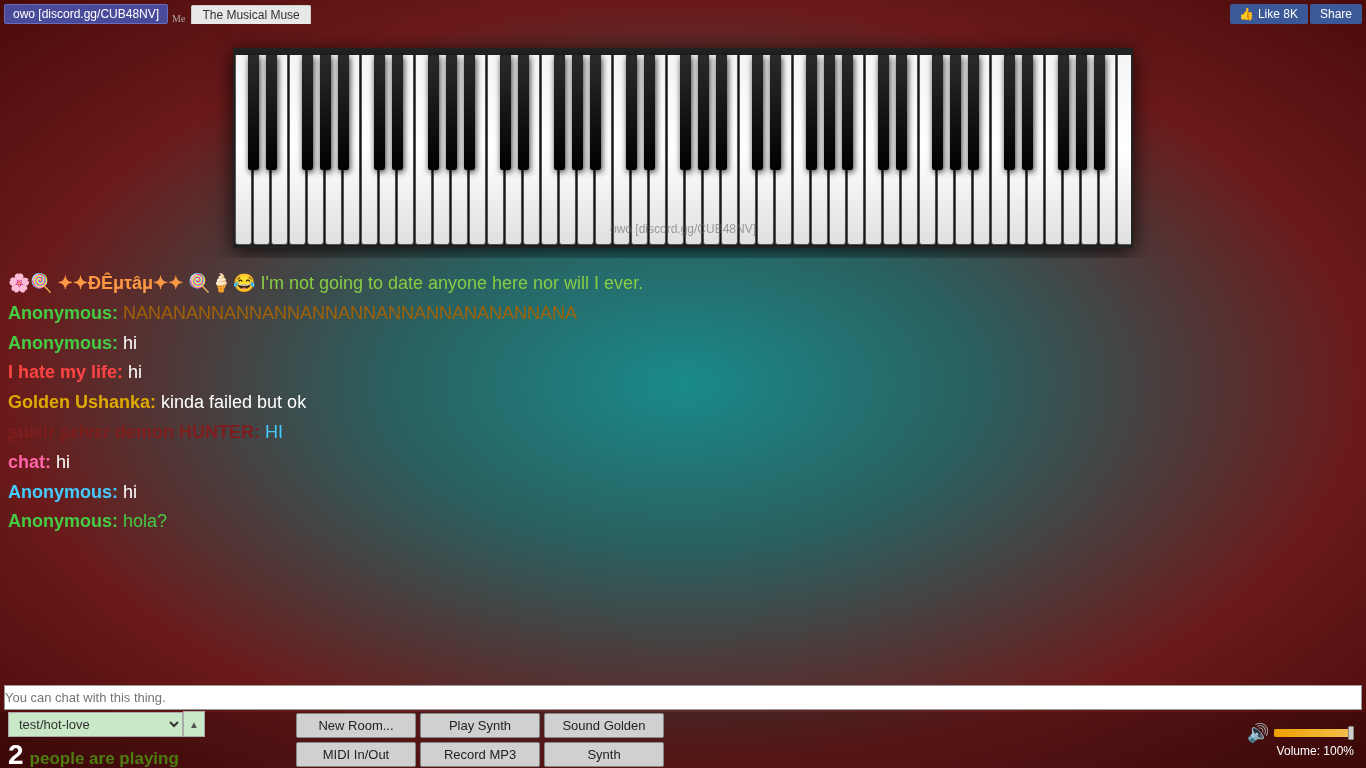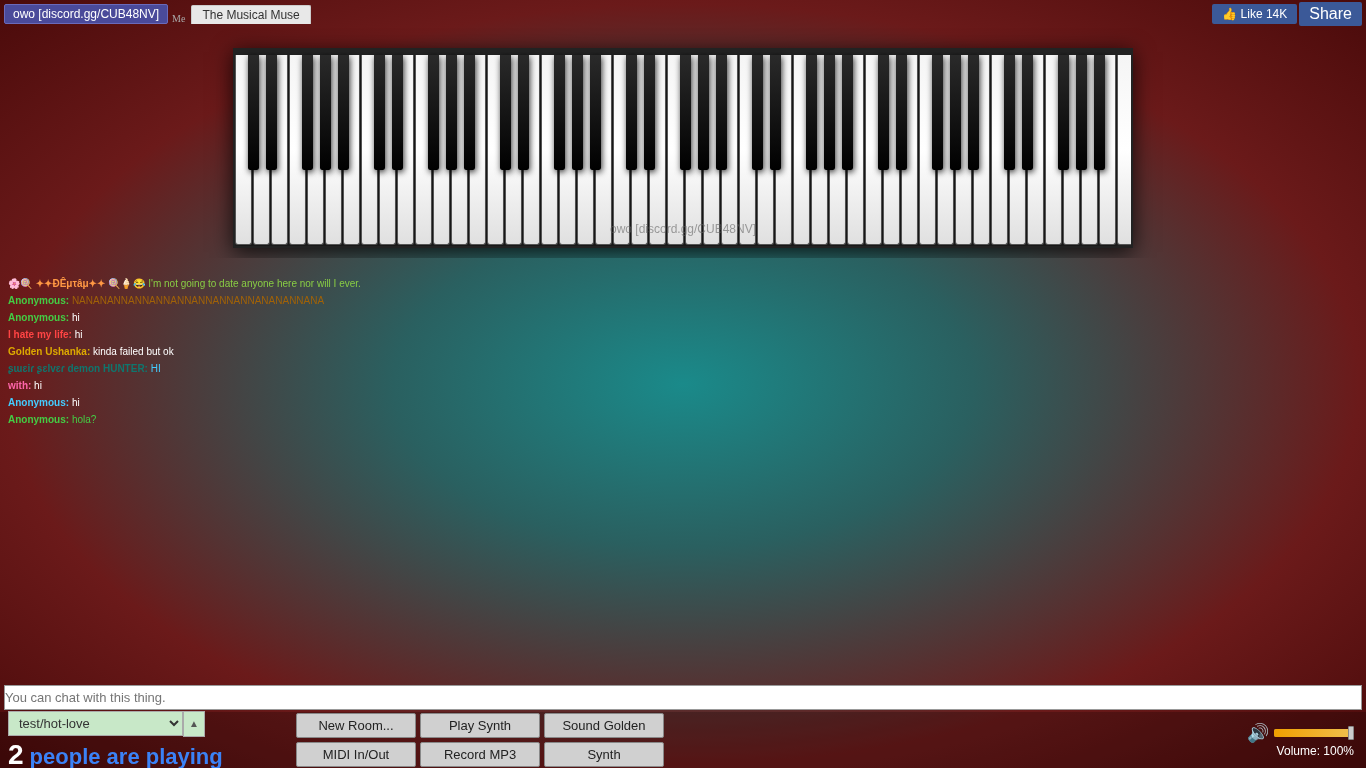--- a/index.html
+++ b/index.html
@@ -75,21 +75,21 @@
       font-size: 12px;
       cursor: pointer;
       border-radius: 2px;
     }
 
     #fb-share {
       background: #3b5998;
       color: white;
       border: none;
       padding: 3px 10px;
-      font-size: 16px;
+      font-size: 12px;
       cursor: pointer;
       border-radius: 2px;
     }
 
     
     #main-area {
       display: flex;
       flex-direction: column;
       height: calc(768px - 28px);
     }
@@ -122,24 +122,24 @@
       color: rgba(180,180,180,0.5);
       font-size: 12px;
       pointer-events: none;
       z-index: 10;
       white-space: nowrap;
     }
 
     
     #chat-area {
       flex: 1;
-      padding: 18px 8px;
+      padding: 11px 8px;
       overflow-y: auto;
       color: white;
-      font-size: 10px;
+      font-size: 18px;
       line-height: 1.6;
     }
 
     
     #chat-input-area {
       padding: 2px 4px;
     }
 
     #chat-input {
       width: 100%;
@@ -278,21 +278,21 @@
 </head>
 <body>
 
 <div id="header">
   <div id="header-left">
     <button id="discord-btn">owo [discord.gg/CUB48NV]</button>
     <span id="tab-me" style="position:relative;left:0;color:#aaa;font-size:10px;margin-left:2px;">Me</span>
     <button id="musical-muse-tab" style="margin-left:4px;">The Musical Muse</button>
   </div>
   <div id="fb-buttons">
-    <button id="fb-like">👍 Like 14K</button>
+    <button id="fb-like">👍 Like 8K</button>
     <button id="fb-share">Share</button>
   </div>
 </div>
 
 <div id="main-area">
 
   <div id="piano-container" style="justify-content: center; overflow: hidden;">
     <div id="piano" style="width: 900px; height: 200px; position: relative; background: rgb(34, 34, 34); border: 2px solid rgb(34, 34, 34); max-width: 1280px; margin: 0px auto;">
 
     <div style="position: absolute; left: 0px; top: 0px; width: 126px; height: 100%;">
@@ -398,39 +398,39 @@
       </div>
   </div>
 
   <div id="chat-area">
 
   <div style="margin-bottom: 1px;"><span style="color: rgb(255, 153, 68); font-weight: bold;">🌸🍭 ✦✦ÐÊμτâμ✦✦ 🍭🍦😂 </span><span style="color: rgb(136, 204, 68);">I'm not going to date anyone here nor will I ever.</span></div>
       <div style="margin-bottom: 1px;"><span style="color: rgb(68, 204, 68); font-weight: bold;">Anonymous: </span><span style="color: #a16207;">NANANANNANNANNANNANNANNANNANANANNANA</span></div>
       <div style="margin-bottom: 1px;"><span style="color: rgb(68, 204, 68); font-weight: bold;">Anonymous: </span><span style="color: white;">hi</span></div>
       <div style="margin-bottom: 1px;"><span style="color: rgb(255, 68, 68); font-weight: bold;">I hate my life: </span><span style="color: white;">hi</span></div>
       <div style="margin-bottom: 1px;"><span style="color: rgb(221, 170, 0); font-weight: bold;">Golden Ushanka: </span><span style="color: white;">kinda failed but ok</span></div>
-      <div style="margin-bottom: 1px;"><span style="color: #0f766e; font-weight: bold;">ʂɯɛiɾ ʂɛlvɛɾ demon HUNTER: </span><span style="color: rgb(68, 204, 255);">HI</span></div>
-      <div style="margin-bottom: 1px;"><span style="color: rgb(255, 102, 170); font-weight: bold;">with: </span><span style="color: white;">hi</span></div>
+      <div style="margin-bottom: 1px;"><span style="color: #7f1d1d; font-weight: bold;">ʂɯɛiɾ ʂɛlvɛɾ demon HUNTER: </span><span style="color: rgb(68, 204, 255);">HI</span></div>
+      <div style="margin-bottom: 1px;"><span style="color: rgb(255, 102, 170); font-weight: bold;">chat: </span><span style="color: white;">hi</span></div>
       <div style="margin-bottom: 1px;"><span style="color: rgb(68, 204, 255); font-weight: bold;">Anonymous: </span><span style="color: white;">hi</span></div>
       <div style="margin-bottom: 5px;"><span style="color: rgb(68, 204, 68); font-weight: bold;">Anonymous: </span><span style="color: rgb(68, 204, 68);">hola?</span></div>
     </div>
 
   <div id="chat-input-area">
     <input id="chat-input" type="text" placeholder="You can chat with this thing." style="">
   </div>
 
   <div id="bottom-bar">
     <div id="bottom-left">
       <div id="room-select-row">
         <select id="room-select"><option>test/hot-love</option></select>
         <button id="room-up-btn">▲</button>
       </div>
       <div id="people-count-row" style="display:flex;align-items:baseline;gap:6px;">
         <span id="people-count">2</span>
-        <span style="color:#3b82f6;font-size:22px;font-weight:bold;">people are playing</span>
+        <span style="color:#4d7c0f;font-size:17px;font-weight:bold;">people are playing</span>
       </div>
     </div>
 
     <div id="bottom-buttons">
       <div id="bottom-row1">
         <button class="action-btn">New Room...</button>
         <button class="action-btn">Play Synth</button>
         <button class="action-btn">Sound Golden</button>
       </div>
       <div id="bottom-row2">

